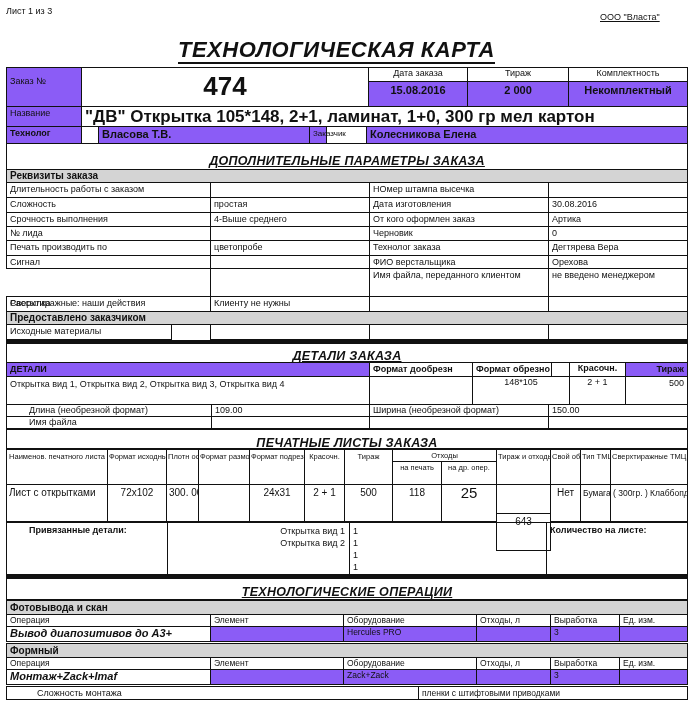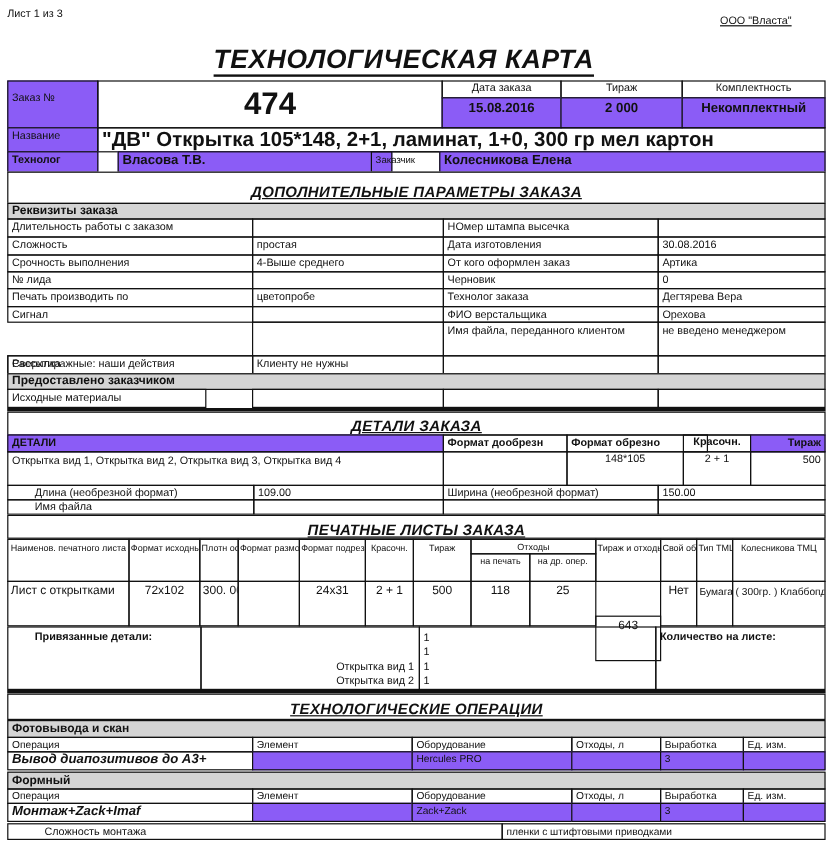--- a/index.html
+++ b/index.html
@@ -184,21 +184,21 @@
 <div class="cell" style="left:548px;top:324px;width:140px;height:16px;"></div>
 <div class="thick" style="top:340px;"></div>
 
 <div class="sec" style="left:6px;top:343px;width:682px;height:20px;padding-top:2px;"><span>ДЕТАЛИ ЗАКАЗА</span></div>
 <div class="cell lgray" style="left:6px;top:362px;width:364px;height:15px;">
     <div class="t b pad">ДЕТАЛИ</div>
   </div>
 <div class="cell" style="left:369px;top:362px;width:104px;height:15px;">
     <div class="t b pad">Формат дообрезн</div>
   </div>
-<div class="cell" style="left:472px;top:362px;width:118px;height:15px;">
+<div class="cell" style="left:472px;top:362px;width:80px;height:15px;">
     <div class="t b pad">Формат обрезно</div>
   </div>
 <div class="cell" style="left:569px;top:362px;width:57px;height:15px;text-align:center;">
     <div class="t b">Красочн.</div>
   </div>
 <div class="cell lgray" style="left:625px;top:362px;width:63px;height:15px;text-align:right;">
     <div class="t b pad">Тираж</div>
   </div>
 
 <div class="cell" style="left:6px;top:376px;width:364px;height:29px;">
@@ -277,63 +277,63 @@
     <div class="cell" style="left: 344px; top: 449px; width: 49px; height: 36px;">
       <div class="t pad" style="font-size: 7.5px; line-height: 10px; text-align: center; padding: 2px 1px;">Тираж</div>
     </div>
     <div class="cell" style="left: 344px; top: 484px; width: 49px; height: 38px;">
       <div class="t pad" style="font-size: 10px; line-height: 12px; text-align: center; padding: 2px;">500</div>
     </div>
     <div class="cell" style="left: 392px; top: 484px; width: 50px; height: 38px;">
       <div class="t pad" style="font-size: 10px; line-height: 12px; text-align: center; padding: 2px;">118</div>
     </div>
     <div class="cell" style="left: 441px; top: 484px; width: 56px; height: 38px;">
-      <div class="t pad" style="font-size: 10px; line-height: 12px; text-align: center; padding: 2px;">25</div>
+      <div class="t pad" style="font-size: 15px; line-height: 12px; text-align: center; padding: 2px;">25</div>
     </div>
     <div class="cell" style="left: 496px; top: 449px; width: 55px; height: 36px;">
       <div class="t pad" style="font-size: 7.5px; line-height: 10px; text-align: center; padding: 2px 1px;">Тираж и отходы</div>
     </div>
     <div class="cell" style="left: 496px; top: 484px; width: 55px; height: 38px; margin-top: 29px;">
       <div class="t pad" style="font-size: 10px; line-height: 12px; text-align: center; padding: 2px;">643</div>
     </div>
     <div class="cell" style="left: 550px; top: 449px; width: 31px; height: 36px;">
       <div class="t pad" style="font-size: 7.5px; line-height: 10px; text-align: center; padding: 2px 1px;">Свой оборот</div>
     </div>
     <div class="cell" style="left: 550px; top: 484px; width: 31px; height: 38px;">
       <div class="t pad" style="font-size: 10px; line-height: 12px; text-align: center; padding: 2px;">Нет</div>
     </div>
     <div class="cell" style="left: 580px; top: 449px; width: 31px; height: 36px;">
       <div class="t pad" style="font-size: 7.5px; line-height: 10px; text-align: center; padding: 2px 1px;">Тип ТМЦ</div>
     </div>
     <div class="cell" style="left: 580px; top: 484px; width: 31px; height: 38px;">
       <div class="t pad" style="font-size: 8.5px; line-height: 12px; text-align: left; padding: 2px;">Бумага</div>
     </div>
     <div class="cell" style="left: 610px; top: 449px; width: 78px; height: 36px;">
-      <div class="t pad" style="font-size: 7.5px; line-height: 10px; text-align: center; padding: 2px 1px;">Колесникова ТМЦ</div>
+      <div class="t pad" style="font-size: 7.5px; line-height: 10px; text-align: center; padding: 2px 1px;">Сверхтиражные ТМЦ</div>
     </div>
     <div class="cell" style="left: 610px; top: 484px; width: 78px; height: 38px;">
       <div class="t pad" style="font-size: 8.5px; line-height: 12px; text-align: left; padding: 2px;">( 300гр. ) Клаббопд 300 72*102</div>
     </div>
     <div class="cell" style="left: 392px; top: 449px; width: 105px; height: 13px;">
       <div class="t pad" style="font-size: 7.5px; text-align: center; line-height: 10px;">Отходы</div>
     </div>
     <div class="cell" style="left: 392px; top: 461px; width: 50px; height: 24px;">
       <div class="t pad" style="font-size: 7.5px; text-align: center; line-height: 10px;">на печать</div>
     </div>
     <div class="cell" style="left: 441px; top: 461px; width: 56px; height: 24px;">
       <div class="t pad" style="font-size: 7.5px; text-align: center; line-height: 10px;">на др. опер.</div>
     </div>
   </div>
 
 <div class="cell" style="left:6px;top:522px;width:162px;height:53px;">
     <div class="t b" style="padding:2px 0 0 22px;">Привязанные детали:</div>
   </div>
 <div class="cell" style="left:167px;top:522px;width:183px;height:53px;">
     <div id="linked-names" style="text-align:right;padding:2px 4px 0 0;">
-      <div class="t" style="line-height: 12px; margin-top: 24px;">Открытка вид 1</div>
+      <div class="t" style="line-height: 12px;">Открытка вид 1</div>
       <div class="t" style="line-height: 12px;">Открытка вид 2</div>
     </div>
   </div>
 <div class="cell" style="left:349px;top:522px;width:198px;height:53px;">
     <div id="linked-qty" style="padding:2px 0 0 3px;">
       <div class="t" style="line-height: 12px;">1</div>
       <div class="t" style="line-height: 12px;">1</div>
       <div class="t" style="line-height: 12px;">1</div>
       <div class="t" style="line-height: 12px;">1</div>
     </div>

